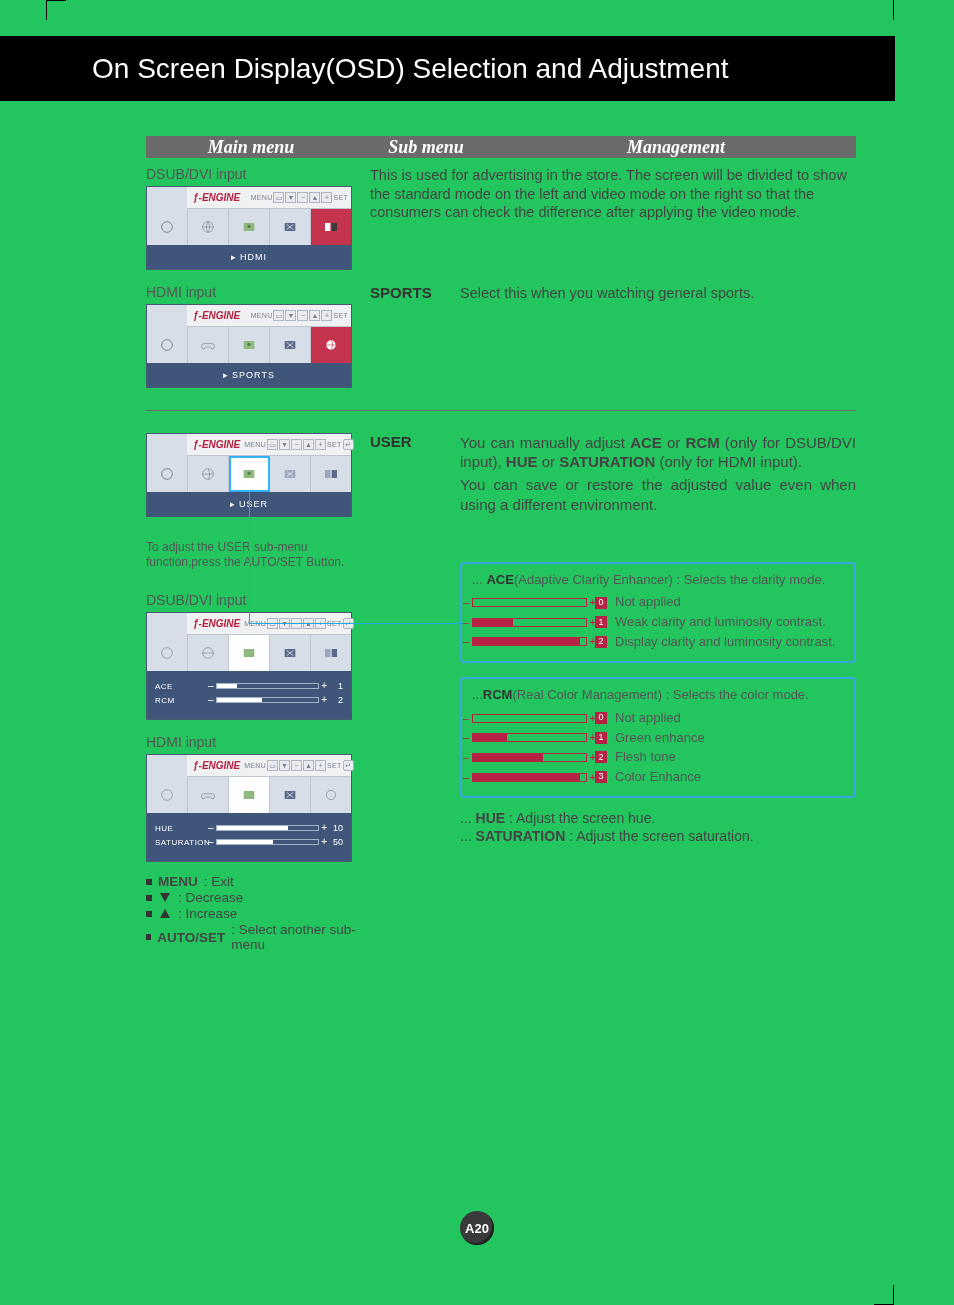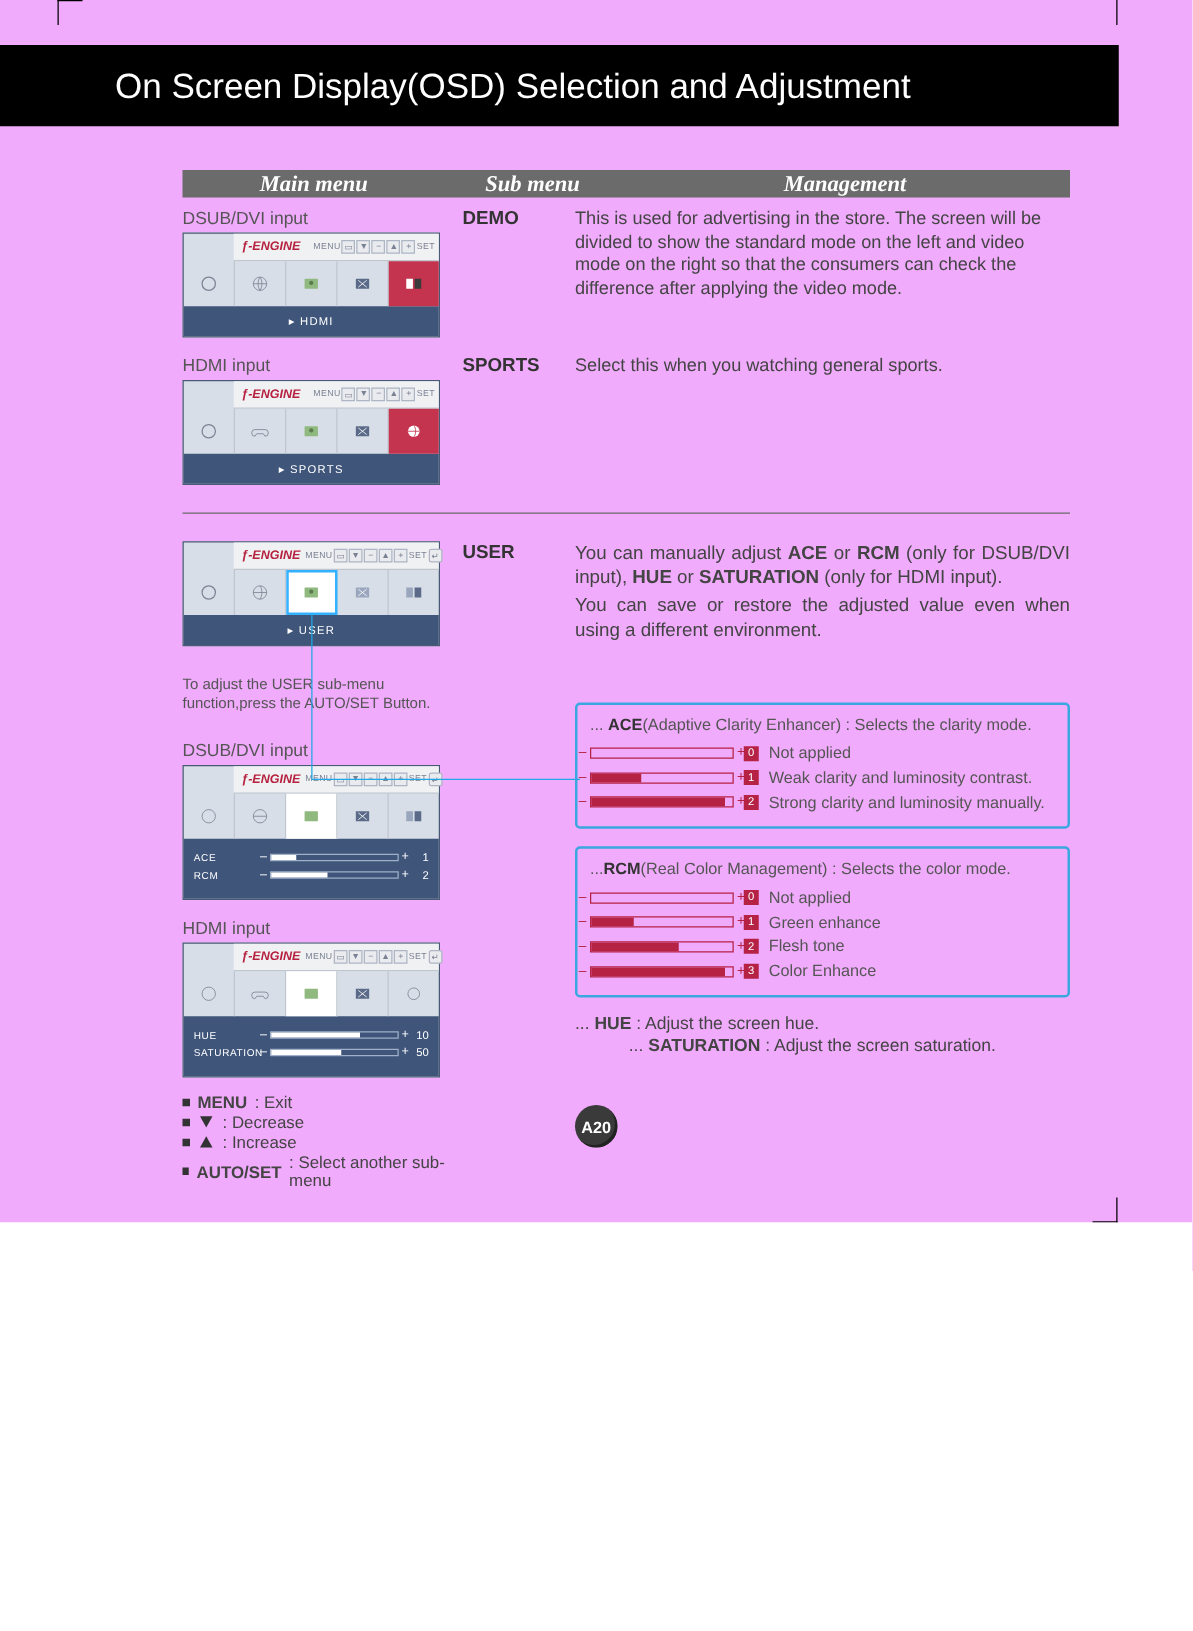--- a/index.html
+++ b/index.html
@@ -1,19 +1,19 @@
 <!DOCTYPE html>
 <html><head>
 <meta charset="utf-8">
 <style>
   * { box-sizing: border-box; margin: 0; padding: 0; }
   html, body { font-family: Arial, Helvetica, sans-serif; background:#fff; }
   .page {
-    width: 954px; height: 978px; position: relative; margin:0 auto;
-    background:#f0abfc; color:#4a4a4a;
+    width: 954px; height: 1305px; position: relative; margin:0 auto;
+    background:#22c55e; color:#4a4a4a;
   }
   .crop-corner-tl {
     position:absolute; left:46px; top:0;
     width:20px; height:20px; border-left:1px solid #000; border-top:1px solid #000;
   }
   .crop-corner-br {
     position:absolute; right:60px; bottom:0;
     width:20px; height:20px; border-right:1px solid #000; border-bottom:1px solid #000;
   }
   .crop-mark-top { position:absolute; right:60px; top:0; width:1px; height:20px; background:#000;}
@@ -191,21 +191,20 @@
             <div class="osd-icon active">
                 <svg class="ic" viewBox="0 0 24 24">
                   <rect x="3" y="6" width="8" height="12" fill="#fff"></rect>
                   <rect x="13" y="6" width="8" height="12" fill="#3a3a3a"></rect>
                 </svg>
               </div>
           </div>
           <div class="osd-footer">▸ HDMI</div>
         </div>
       </div>
-      <div class="col-sub">DEMO</div>
       <div class="col-desc">This is used for advertising in the store. The screen will be divided to show the standard mode on the left and video mode on the right so that the consumers can check the difference after applying the video mode.</div>
     </div>
 
     <div class="row1" style="margin-top:14px;">
       <div class="col-left">
         <div class="label-small">HDMI input</div>
         <div class="osd">
           <div class="osd-top">
             <span class="osd-brand">ƒ-ENGINE</span>
             <div class="osd-top-btns">
@@ -522,21 +521,21 @@
                   <span class="mf" style="width: 35%;"></span>
                 </span>
                 <span class="mini-num">1</span>
                 <span>Weak clarity and luminosity contrast.</span>
               </div>
               <div class="opt-row">
                 <span class="mini-bar">
                   <span class="mf" style="width: 95%;"></span>
                 </span>
                 <span class="mini-num">2</span>
-                <span>Strong clarity and luminosity manually.</span>
+                <span>Display clarity and luminosity contrast.</span>
               </div>
             </div>
         </div>
 
         <div class="info-box">
           <div class="hdr"><span>...</span><b>RCM</b><span>(Real Color Management) : Selects the color mode.</span></div>
           <div id="rcm-opts">
               <div class="opt-row">
                 <span class="mini-bar">
                   <span class="mf" style="width: 0%;"></span>
@@ -562,19 +561,19 @@
                 <span class="mini-bar">
                   <span class="mf" style="width: 95%;"></span>
                 </span>
                 <span class="mini-num">3</span>
                 <span>Color Enhance</span>
               </div>
             </div>
         </div>
 
         <div class="hue-line"><span>... </span><b>HUE</b><span> : Adjust the screen hue.</span></div>
-        <div class="hue-line" style="margin-top:0;margin-left:43px;"><span>... </span><b>SATURATION</b><span> : Adjust the screen saturation.</span></div>
+        <div class="hue-line" style="margin-top:0;"><span>... </span><b>SATURATION</b><span> : Adjust the screen saturation.</span></div>
       </div>
     </div>
   </div>
 
   <div class="page-num">A20</div>
 </div>
 
 </body></html>

